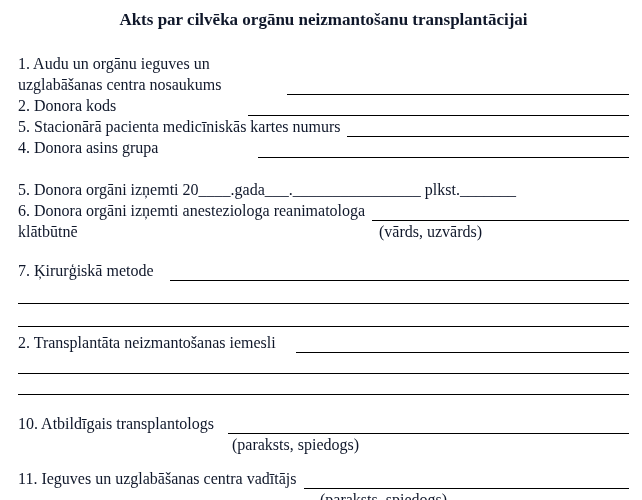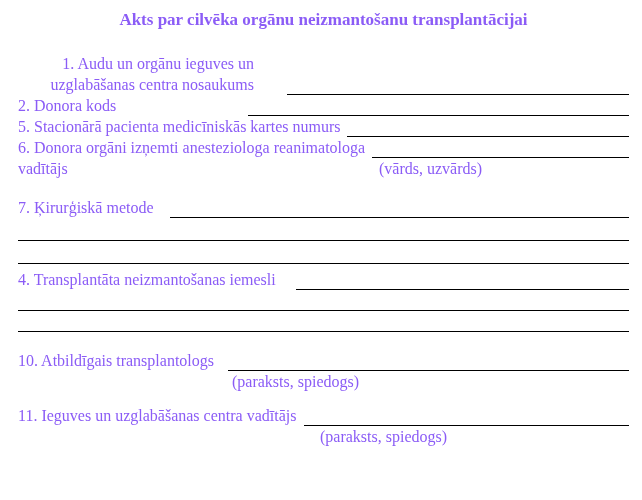--- a/index.html
+++ b/index.html
@@ -2,35 +2,35 @@
 <html><head>
 <meta charset="utf-8">
 <style>
   html,body { margin:0; padding:0; background:#fff; }
   .page {
     position:relative;
     width:642px; height:500px;
     box-sizing:border-box;
     padding:10px 13px 0 18px;
     background:#fff;
-    color:#8b5cf6;
+    color:#0f172a;
     font-family:"Liberation Serif", serif;
     font-size:16px;
     line-height:21px;
     overflow:hidden;
   }
   h1.doc-title {
     font-size:17px;
     font-weight:bold;
     text-align:center;
     margin:0;
     line-height:20px;
   }
   .row { display:flex; align-items:flex-end; }
-  .label { white-space:nowrap;text-align:right; }
+  .label { white-space:nowrap; }
   .wrap-label { white-space:normal; width:236px; }
   .fill {
     flex:1;
     height:3px;
     border-bottom:1.5px solid #000;
     align-self:flex-end;
   }
   .fill span { display:block; font-size:14px; }
   .extra-line { border-bottom:1.5px solid #000; }
   .caption { text-align:left; }
@@ -80,47 +80,56 @@
       </div>
   </div>
 
   <div class="row row-f3">
     <div class="label">5. Stacionārā pacienta medicīniskās kartes numurs</div>
     <div class="fill">
         <span></span>
       </div>
   </div>
 
+  <div class="row row-f4">
+    <div class="label">4. Donora asins grupa</div>
+    <div class="fill">
+        <span></span>
+      </div>
+  </div>
 
+  <div class="row row-f5">
+    <div class="label">5. Donora orgāni izņemti 20____.gada___.________________ plkst._______</div>
+  </div>
 
   <div class="row row-f6">
     <div class="label">6. Donora orgāni izņemti anesteziologa reanimatologa</div>
     <div class="fill">
         <span></span>
       </div>
   </div>
 
   <div class="row row-f6b">
-    <div class="label">vadītājs</div>
+    <div class="label">klātbūtnē</div>
     <div class="caption">(vārds, uzvārds)</div>
   </div>
 
   <div class="row row-f7">
     <div class="label">7. Ķirurģiskā metode</div>
     <div class="fill">
         <span></span>
       </div>
   </div>
 
 
   <div class="extra-line xl-a"></div>
   <div class="extra-line xl-b"></div>
 
   <div class="row row-f9">
-    <div class="label">4. Transplantāta neizmantošanas iemesli</div>
+    <div class="label">2. Transplantāta neizmantošanas iemesli</div>
     <div class="fill">
         <span></span>
       </div>
   </div>
 
   <div class="extra-line xl-c"></div>
   <div class="extra-line xl-d"></div>
 
   <div class="row row-f10">
     <div class="label">10. Atbildīgais transplantologs</div>

